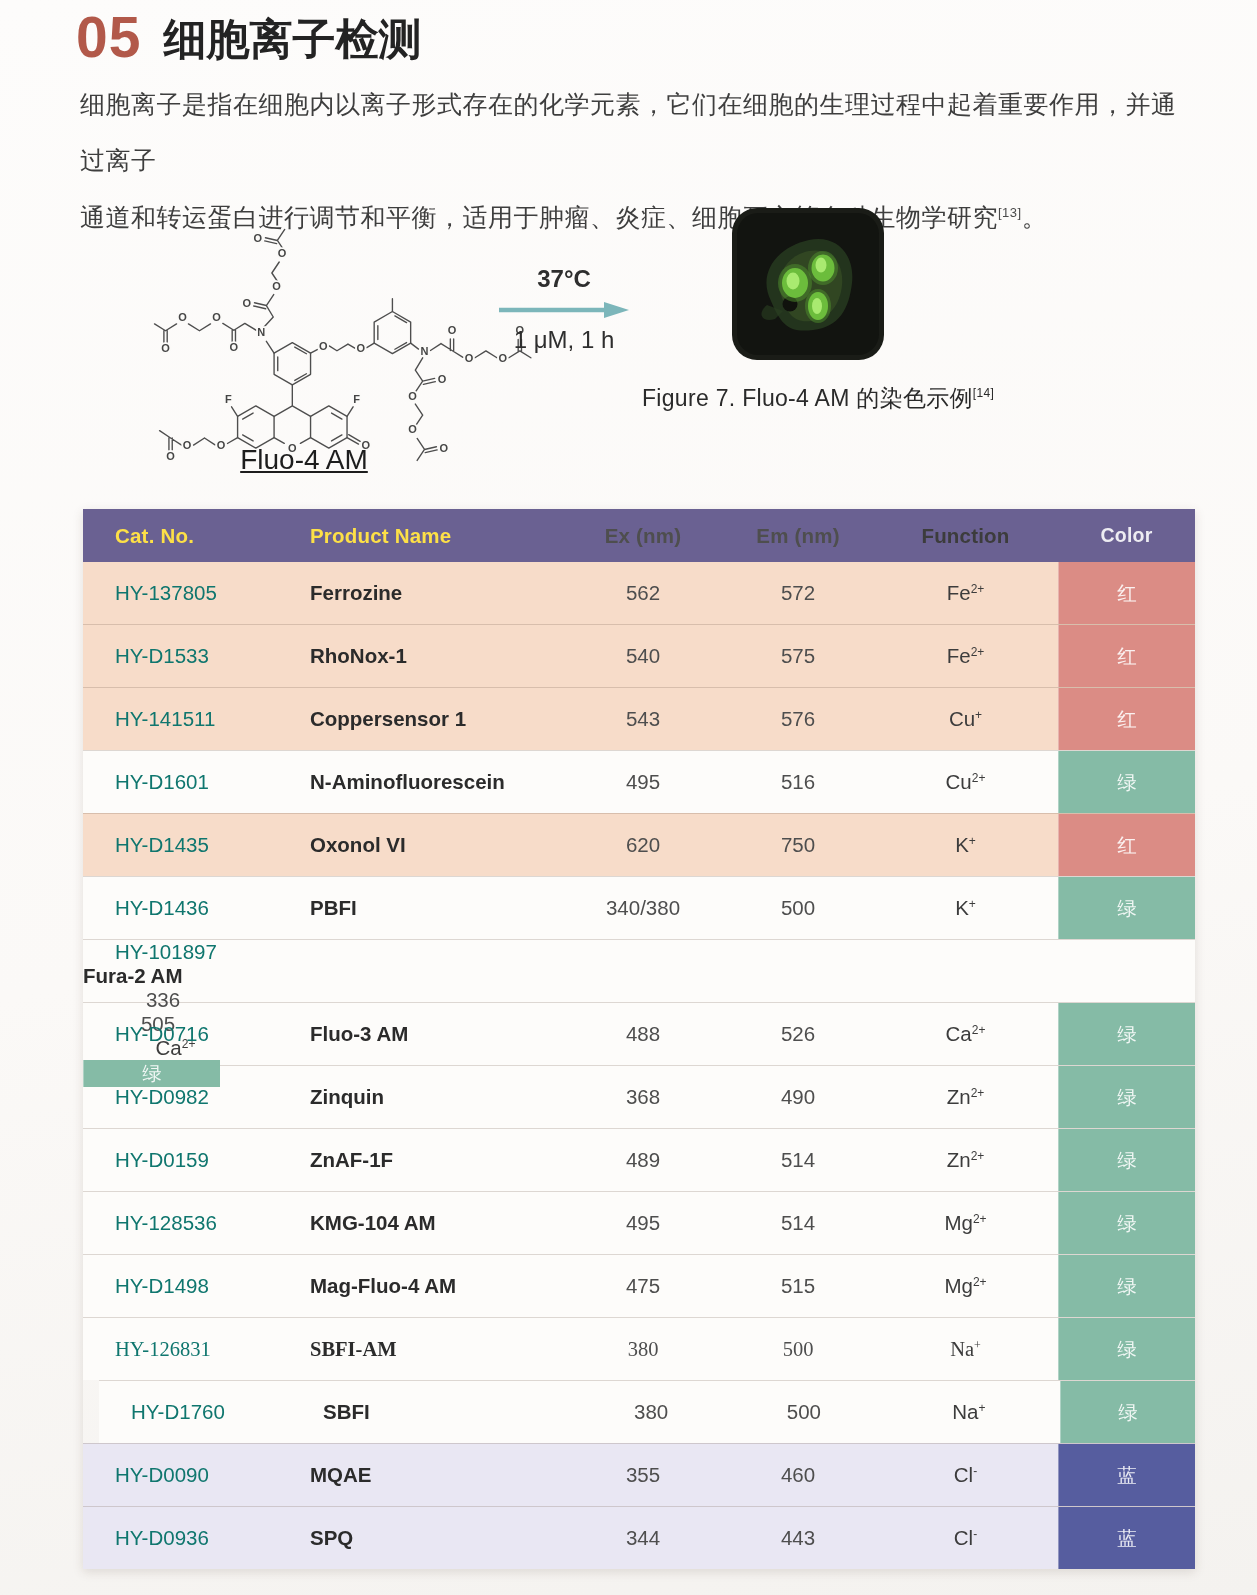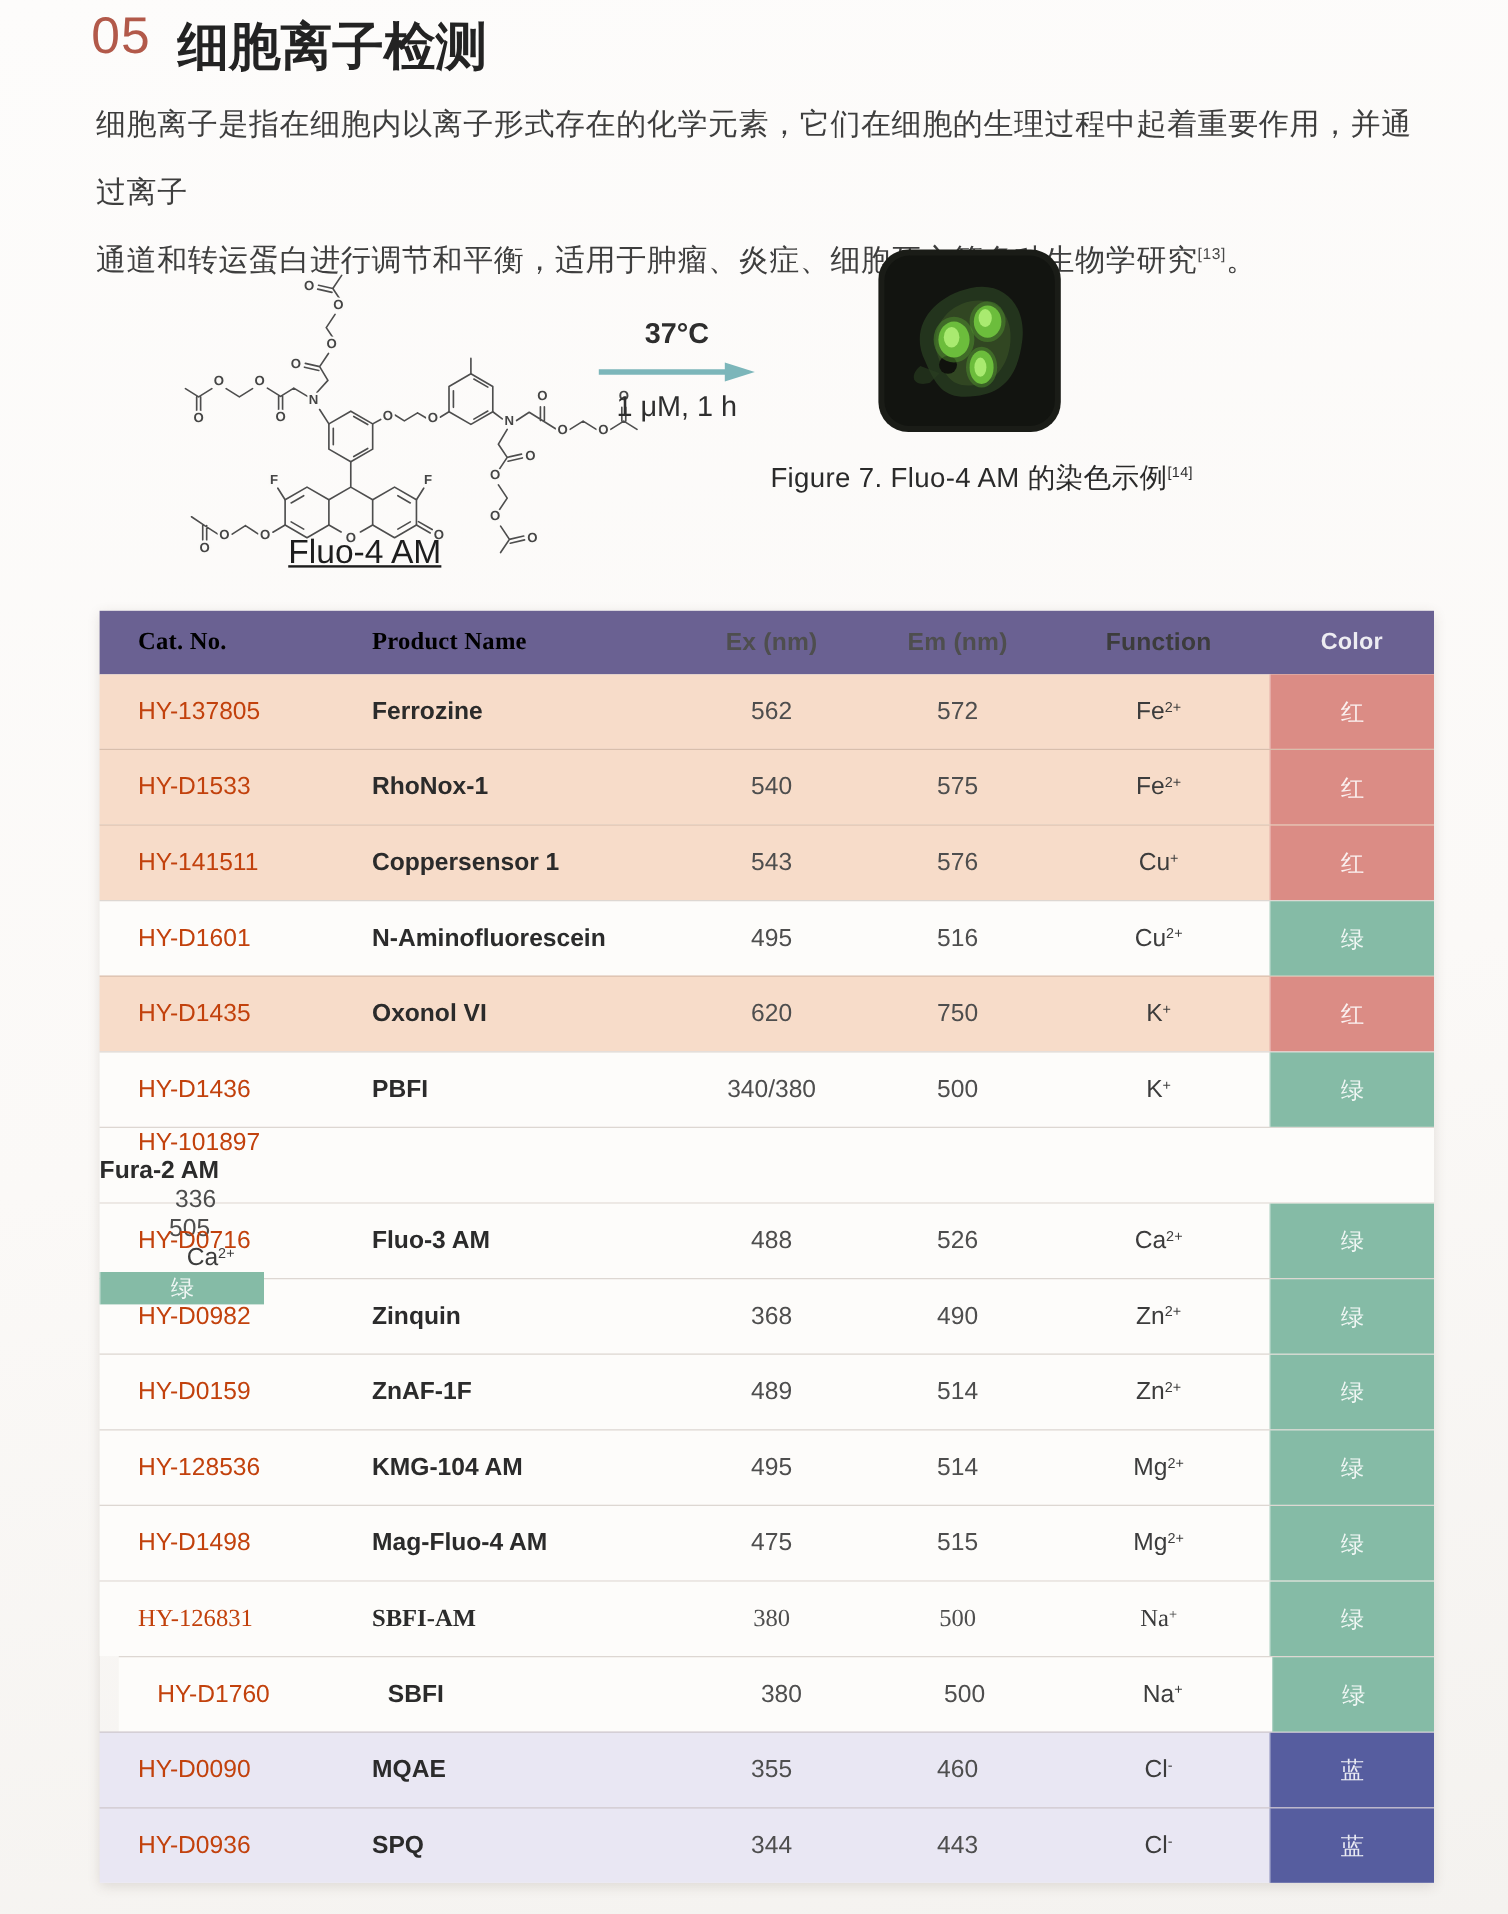--- a/index.html
+++ b/index.html
@@ -6,21 +6,21 @@
   .page{
     position:relative;
     width:1257px;height:1595px;
     margin:0 auto;
     background:linear-gradient(170deg,#fdfcfb 0%,#fbf9f7 55%,#f4f2ef 100%);
     font-family:"Liberation Sans","DejaVu Sans",sans-serif;
     overflow:hidden;
   }
   
   .sec-head{position:absolute;top:8px;left:76px;display:flex;align-items:flex-start;gap:22px;}
-  .secnum{font-size:43px;font-weight:400;color:#b2594a;line-height:1.05;letter-spacing:1px;}
+  .secnum{font-size:57px;font-weight:700;color:#b2594a;line-height:1.05;letter-spacing:1px;}
   .sec-title{font-size:43px;font-weight:700;color:#232323;line-height:1.35;margin:2px 0 0;}
   
   .intro{position:absolute;top:76px;left:80px;width:1120px;margin:0;
          font-size:25px;color:#3e3e3e;line-height:2.25;letter-spacing:.5px;}
   .intro sup{font-size:13px;color:#4a4a4a;}
   
   .mol-svg{position:absolute;top:196px;left:100px;}
   .mol-svg path,.mol-svg polygon,.mol-svg line{fill:none;stroke:#4e4e4e;stroke-width:1.5;stroke-linecap:round;stroke-linejoin:round;}
   .mol-svg text{font:600 12px "Liberation Sans",sans-serif;fill:#454545;text-anchor:middle;
                 paint-order:stroke;stroke:#fbfaf8;stroke-width:4px;}
@@ -32,28 +32,28 @@
   .cond-bottom{font-size:24px;font-weight:500;margin-top:7px;}
   .cell-svg{position:absolute;top:207px;left:731px;}
   .fig-caption{position:absolute;top:383px;left:642px;font-size:23px;color:#2a2a2a;letter-spacing:.3px;}
   .fig-caption sup{font-size:12px;}
   
   .ptable{position:absolute;top:509px;left:83px;width:1112px;box-shadow:0 3px 10px rgba(80,60,50,.15);}
   .thead{display:flex;height:53px;align-items:center;color:#ffffff;font-weight:700;font-size:20.5px;letter-spacing:.2px;}
   .trow{display:flex;height:62px;align-items:stretch;}
   .trow + .trow{border-top:1px solid rgba(110,85,70,.22);}
   .c{display:flex;align-items:center;box-sizing:border-box;font-size:20.5px;}
-  .col-cat{width:227px;padding-left:32px;color:#c2410c;}
+  .col-cat{width:227px;padding-left:32px;color:#0f766e;}
   .col-name{width:253px;color:#2b2b2b;font-weight:600;}
   .col-ex{width:160px;justify-content:center;color:#4e4e4e;}
   .col-em{width:150px;justify-content:center;color:#4e4e4e;}
   .col-fn{width:185px;justify-content:center;color:#3c3c3c;}
   .col-fn sup{font-size:12px;margin-top:-8px;}
   .col-color{width:137px;justify-content:center;color:rgba(255,255,255,.88);font-size:19.5px;text-align:center;}
-  .thead .col-cat,.thead .col-name{color:#000000;font-family:Liberation Serif, serif;}
+  .thead .col-cat,.thead .col-name{color:#fde047;}
   .trow .col-color{border-left:1px solid rgba(255,255,255,.35);}
 </style>
 </head>
 <body>
 
 <div class="page">
 
   <div class="sec-head">
     <span class="secnum">05</span>
     <h1 class="sec-title">细胞离子检测</h1>

